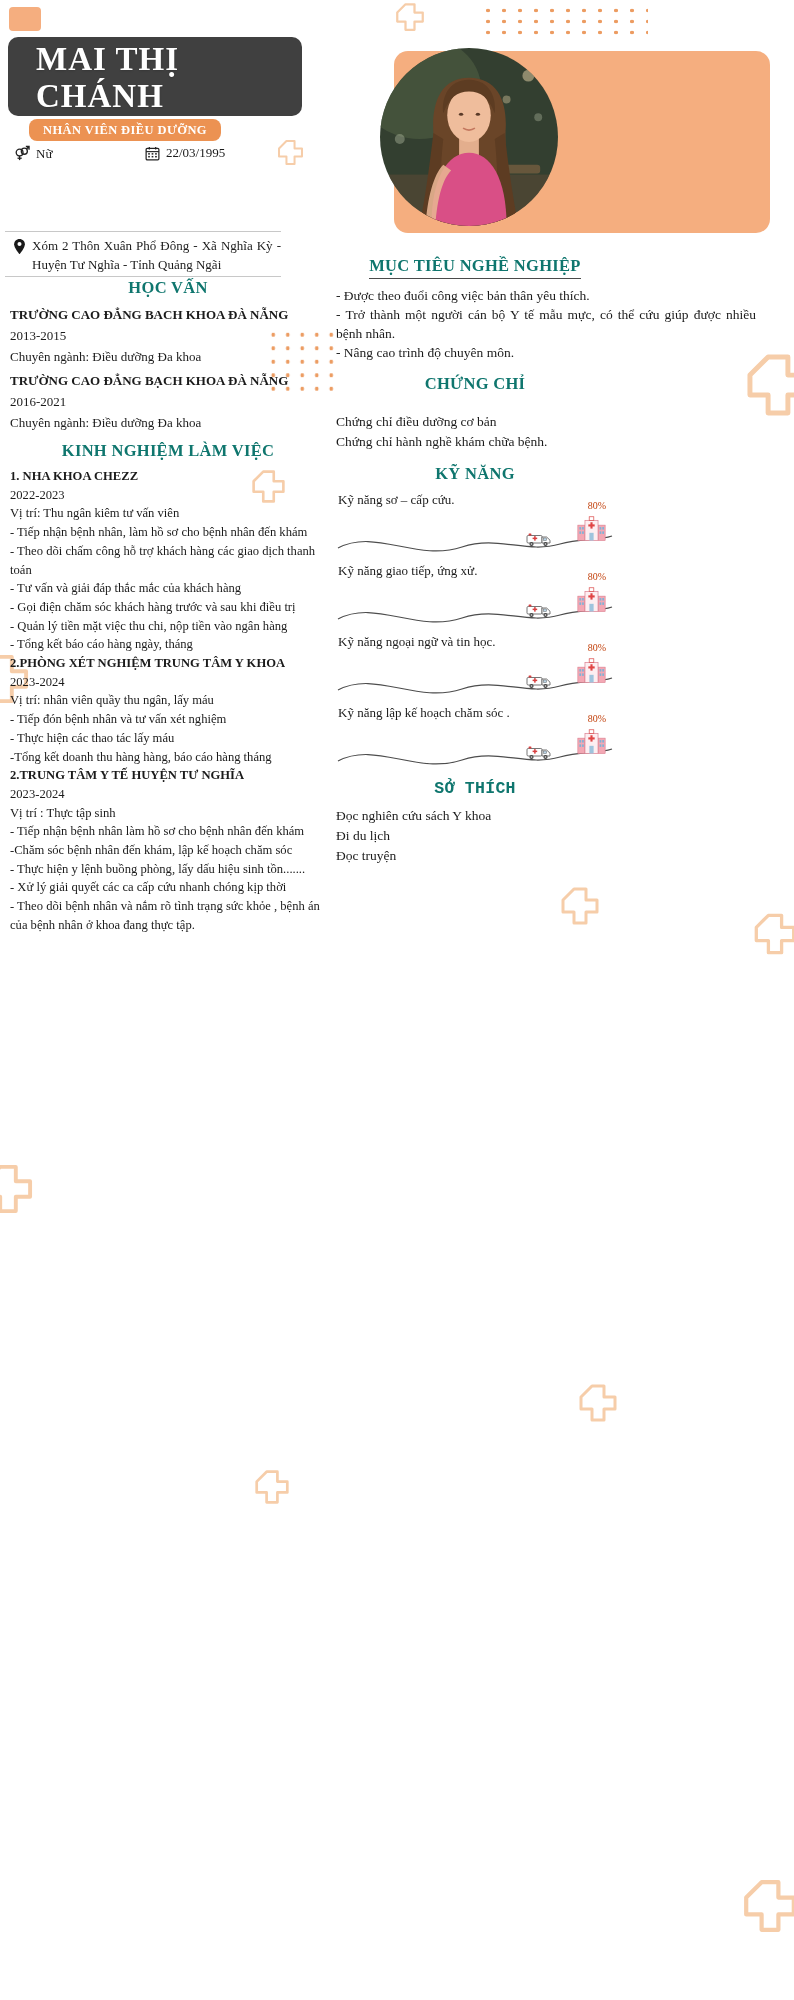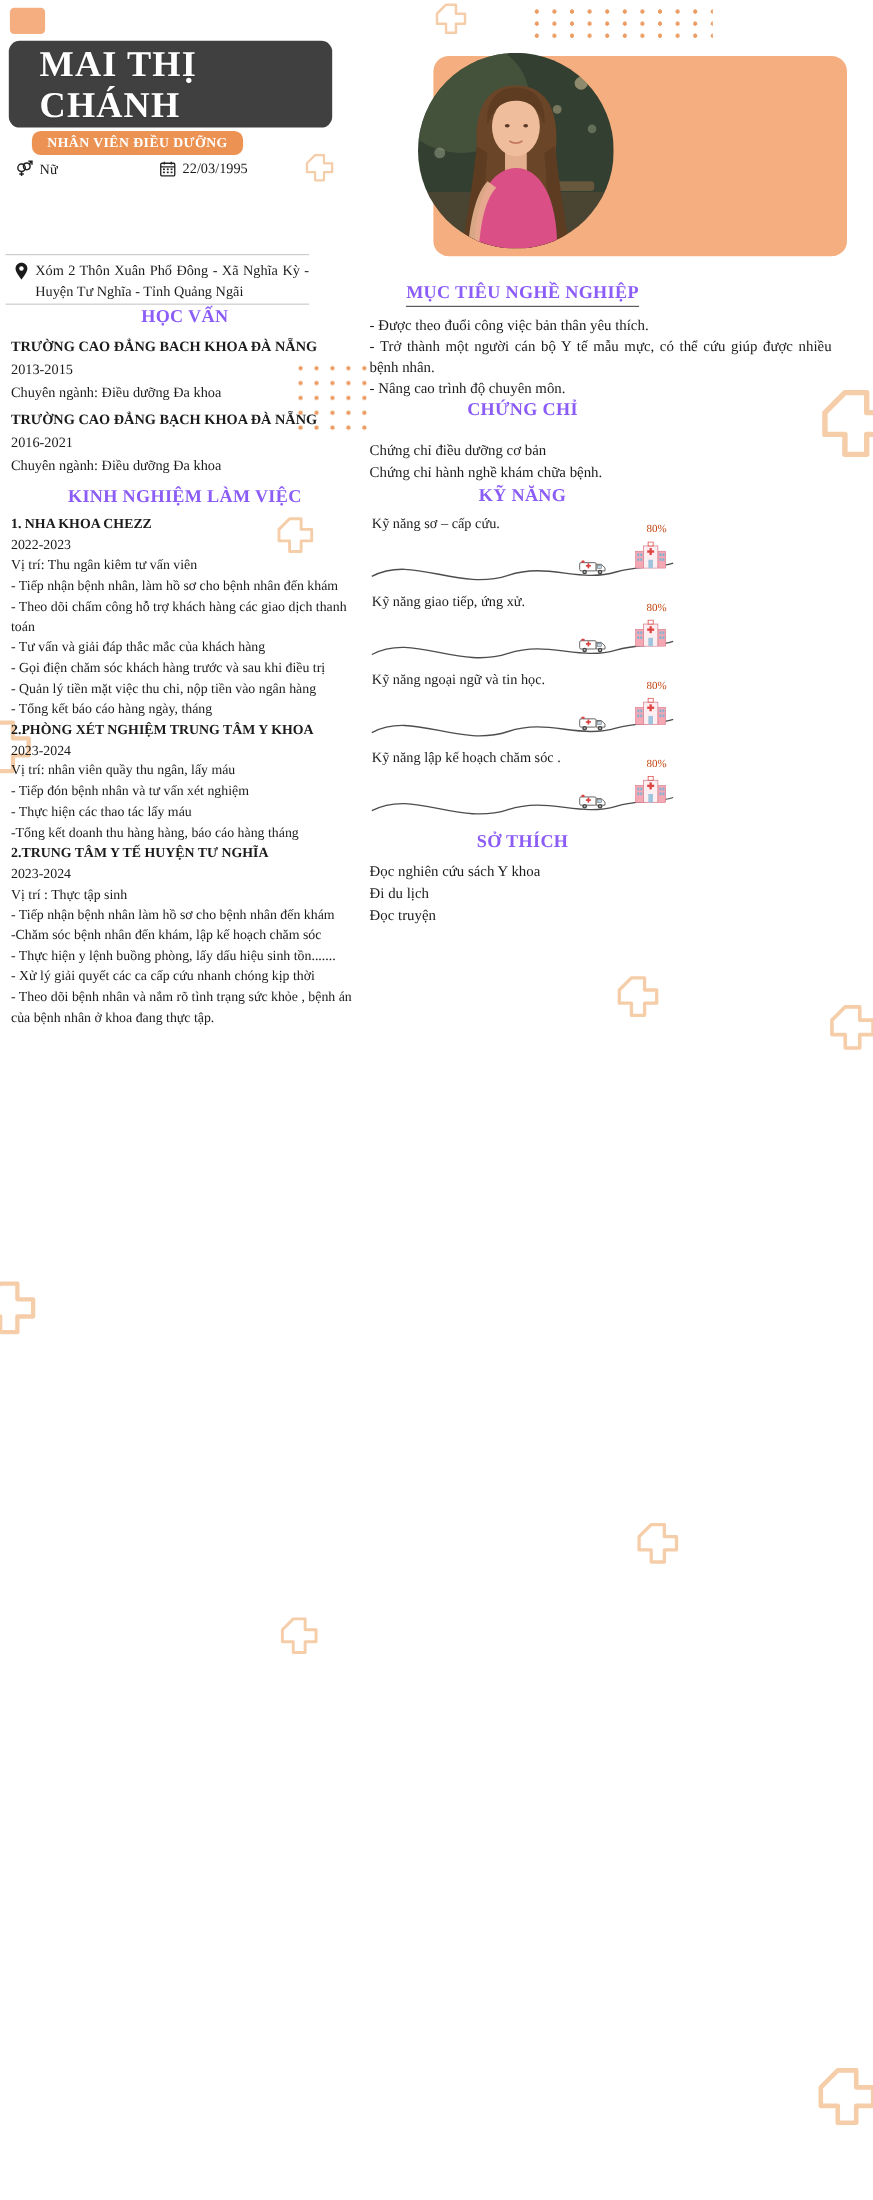--- a/index.html
+++ b/index.html
@@ -37,37 +37,37 @@
 
   .photo-panel { position:absolute; left:394px; top:51px; width:376px; height:182px; border-radius:14px;
                  background:#f5ae7f; z-index:1; }
   .photo { position:absolute; left:380px; top:48px; width:178px; height:178px; border-radius:50%;
            overflow:hidden; z-index:2; }
   .photo svg { display:block; width:100%; height:100%; }
 
   
   .col-left  { position:absolute; left:10px;  top:278px; width:316px; z-index:2; }
   .col-right { position:absolute; left:336px; top:256px; width:434px; z-index:2; }
-  .sec-heading { color:#8b5cf6; font-size:16.5px; font-weight:bold; letter-spacing:0.3px; line-height:20px; }
+  .sec-heading { color:#0f766e; font-size:16.5px; font-weight:bold; letter-spacing:0.3px; line-height:20px; }
   .col-left .sec-heading { text-align:center; }
   .hwrap { width:278px; text-align:center; }
   .underlined { display:inline-block; border-bottom:1.6px solid #4a4a4a; padding-bottom:2px; }
 
   .education-list { margin-top:6px; }
   .edu-item { margin-bottom:3px; }
   .eline { font-size:13px; line-height:21px; }
   .experience { margin-top:8px; }
   .experience .sec-heading { margin-bottom:6px; }
   .xline { font-size:12.6px; line-height:18.7px; }
   .bold { font-weight:bold; }
 
   .obj-lines { width:420px; font-size:13.5px; line-height:19px; text-align:justify; margin-top:7px; }
   .cert-lines { margin-top:18px; font-size:13.5px; line-height:20px; }
   .hobby-lines { margin-top:7px; font-size:13.5px; line-height:20px; }
-  .mt8 { margin-top:0; } .mt4 { margin-top:4px; }
+  .mt8 { margin-top:12px; } .mt4 { margin-top:4px;font-family:Liberation Mono, monospace; }
 
   .skills-list { margin-top:7px; width:278px; }
   .skill-row { position:relative; width:278px; height:71px; }
   .skill-label { position:absolute; left:2px; top:1px; font-size:13px; }
   .skill-percent { position:absolute; right:8px; top:9px; font-size:10px; color:#c2410c; }
   .skill-wave { position:absolute; left:0; bottom:0; width:278px; height:46px; }
   .skill-wave path { fill:none; stroke:#4d4d4d; stroke-width:1.2; }
   .skill-amb  { position:absolute; right:62px; bottom:14px; width:26px; height:18px; }
   .skill-hosp { position:absolute; right:8px;  bottom:21px; width:29px; height:25px; }
 </style>

